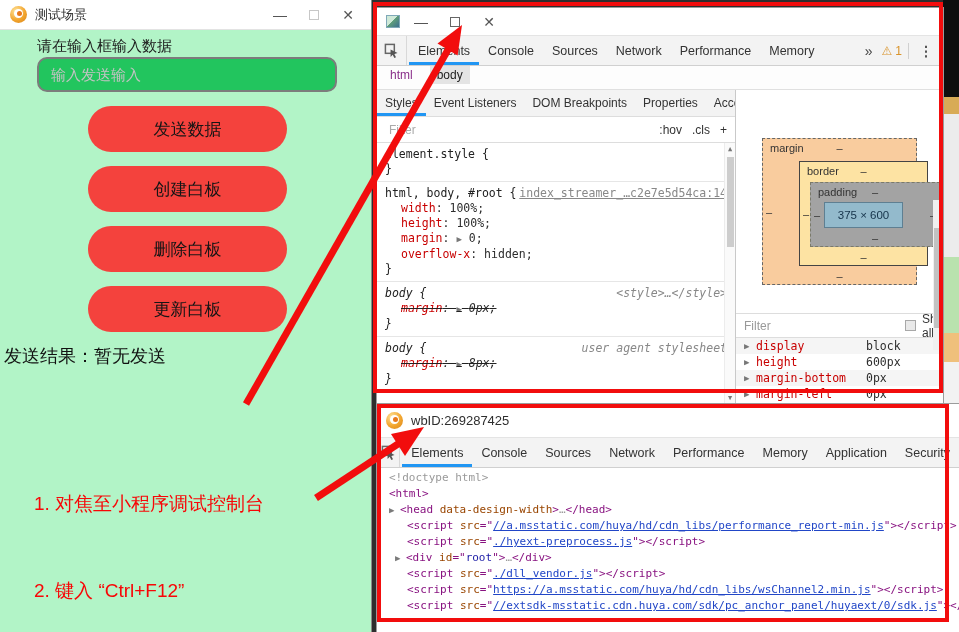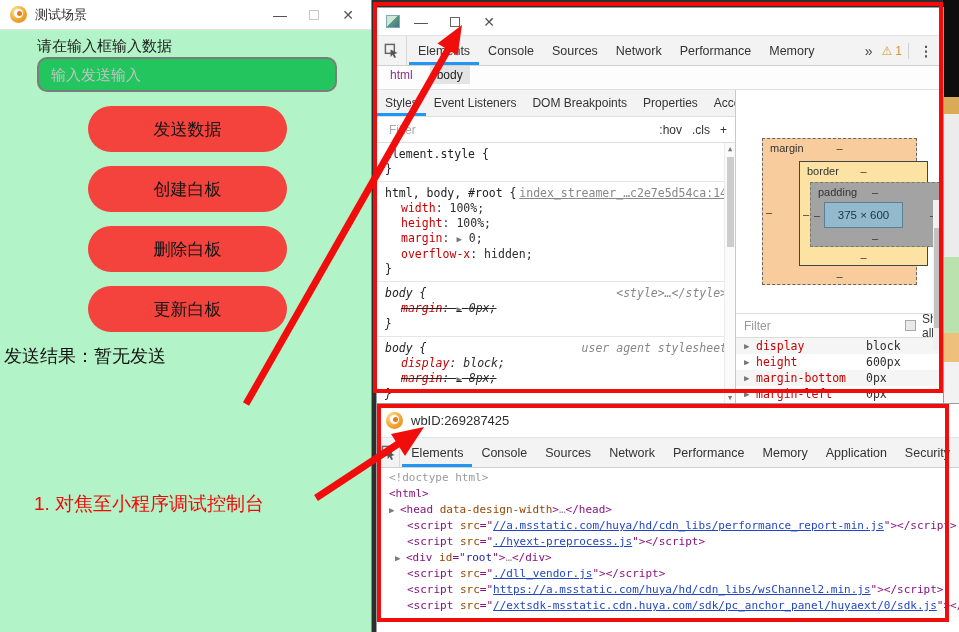--- a/index.html
+++ b/index.html
@@ -163,20 +163,21 @@
   </div>
   <div class="app-hint">请在输入框输入数据</div>
   <input class="send-input" placeholder="输入发送输入" style="">
   <button class="pill b0">发送数据</button>
   <button class="pill b1">创建白板</button>
   <button class="pill b2">删除白板</button>
   <button class="pill b3">更新白板</button>
   <div class="app-result">发送结果：暂无发送</div>
   <div class="steps">
     <div>1. 对焦至小程序调试控制台</div>
+    <div>2. 键入 “Ctrl+F12”</div>
     
   </div>
 </div>
 
 <div class="strip">
   <div style="height:97px;background:#0e0e0e;"></div>
   <div style="height:17px;background:#d8ab56;"></div>
   <div style="height:143px;background:#ececec;"></div>
   <div style="height:76px;background:#b9e2ae;"></div>
   <div style="height:29px;background:#efc07c;"></div>
@@ -252,21 +253,20 @@
       </div>
       <div class="rule it">
         <span class="src it">&lt;style&gt;…&lt;/style&gt;</span>
         <div>body {</div>
         <div class="prop struck"><span class="pn">margin</span><span class="pv">: </span><span class="exp">▶</span> <span class="pv">0px</span><span class="pv">;</span></div>
         <div>}</div>
       </div>
       <div class="rule it">
         <span class="src it">user agent stylesheet</span>
         <div>body {</div>
-        <div class="prop"><span class="pn">display</span><span class="pv">: </span><span class="pv">block</span><span class="pv">;</span></div>
         <div class="prop struck"><span class="pn">margin</span><span class="pv">: </span><span class="exp">▶</span> <span class="pv">8px</span><span class="pv">;</span></div>
         <div>}</div>
       </div>
 
       <div class="sscroll">
         <span class="up">▲</span>
         <span class="thumb"></span>
         <span class="dn">▼</span>
       </div>
     </div>

